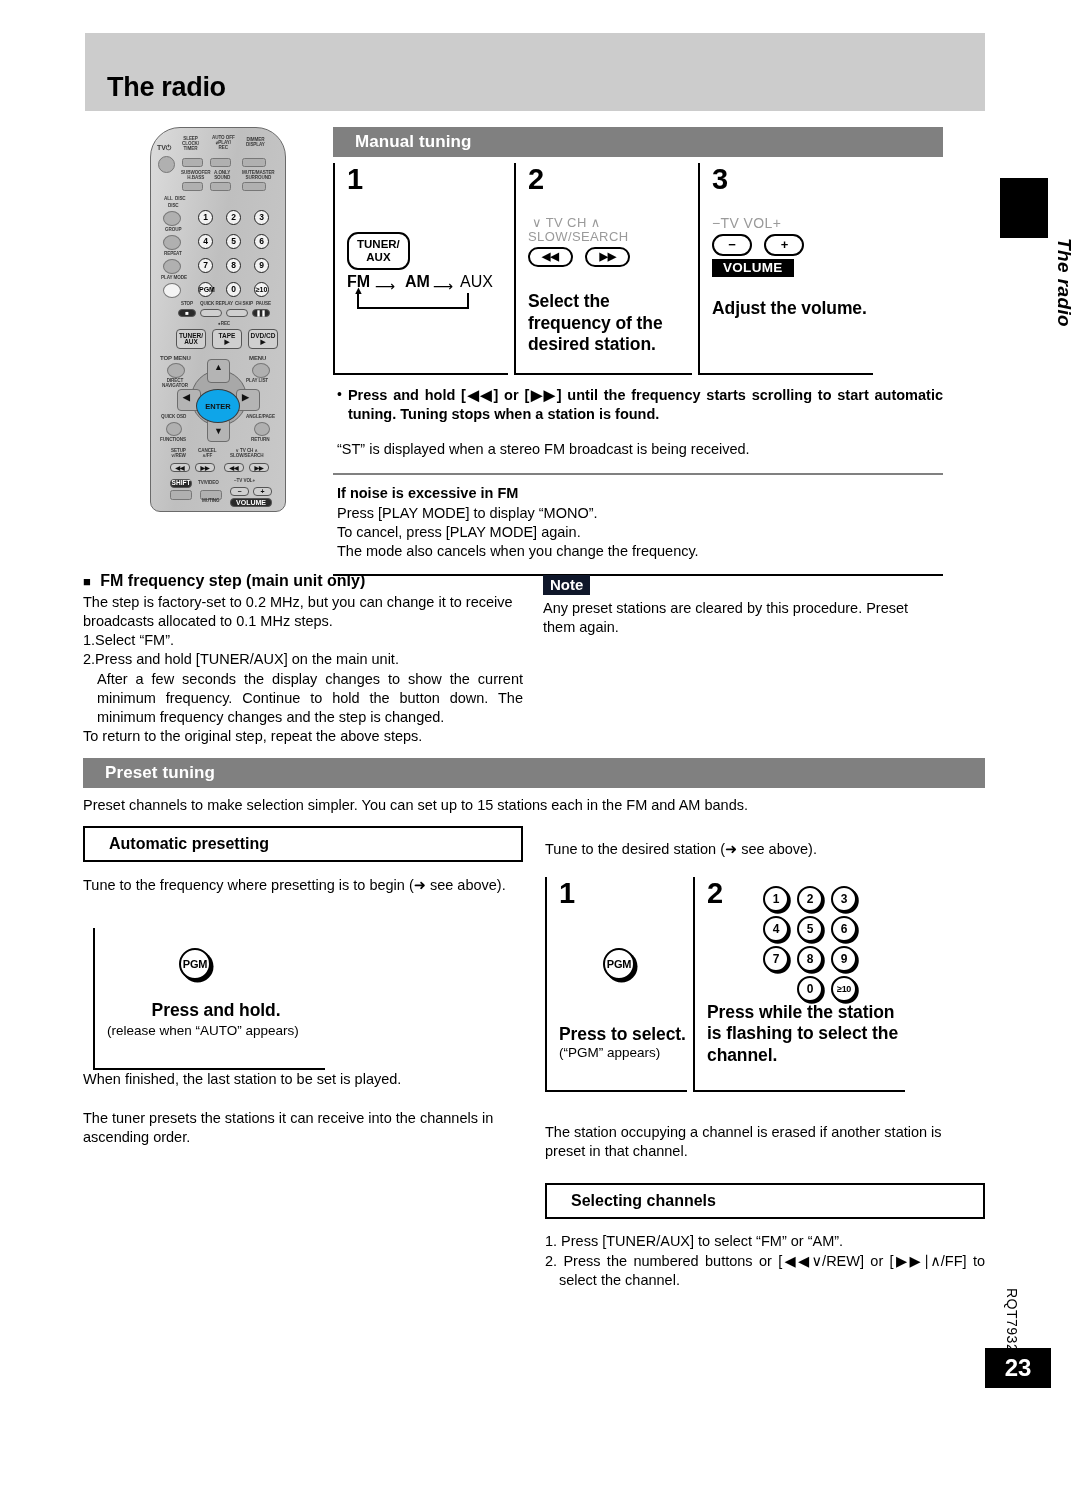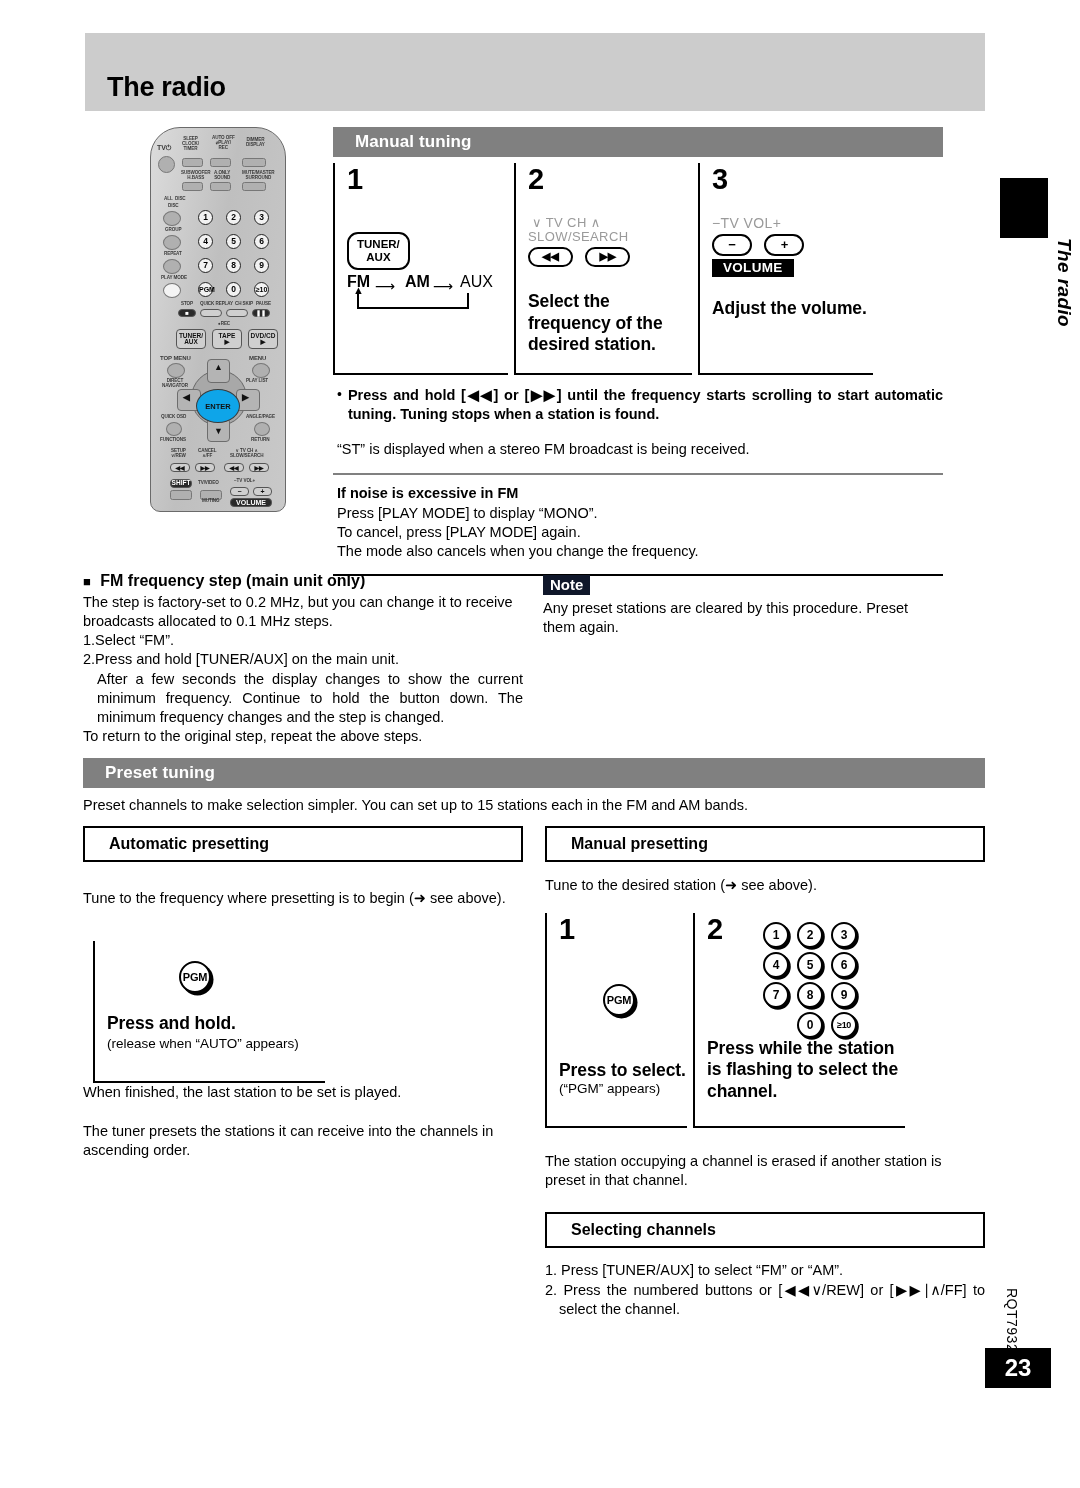--- a/index.html
+++ b/index.html
@@ -387,36 +387,35 @@
   <div class="body-text" style="margin-top:4px;">Any preset stations are cleared by this procedure. Preset them again.</div>
 </div>
 
 <div style="position:absolute; left:83px; top:758px; width:902px;">
   <div class="sec-bar">Preset tuning</div>
   <div class="body-text" style="margin-top:8px;">Preset channels to make selection simpler. You can set up to 15 stations each in the FM and AM bands.</div>
 </div>
 
 <div style="position:absolute; left:83px; top:826px; width:440px;">
   <div class="subbox">Automatic presetting</div>
-  <div class="body-text" style="margin-top:27px;">Tune to the frequency where presetting is to begin (➜ see above).</div>
+  <div class="body-text" style="margin-top:14px;">Tune to the frequency where presetting is to begin (➜ see above).</div>
 
   <div class="step" style="width:232px; height:142px; margin-top:33px; margin-left:10px;">
     <div style="margin-top:18px; padding-left:72px;">
       <span class="pgm-circle">PGM</span>
     </div>
-    <div class="step-cap" style="margin-top:20px;">Press and hold.</div>
+    <div class="step-cap" style="margin-top:20px;text-align:center;">Press and hold.</div>
     <div class="step-sub" style="margin-top:2px;">(release when “AUTO” appears)</div>
   </div>
 
   <div class="body-text">When finished, the last station to be set is played.</div>
   <div class="body-text" style="margin-top:20px;">The tuner presets the stations it can receive into the channels in ascending order.</div>
 </div>
 
 <div style="position:absolute; left:545px; top:826px; width:440px;">
-  <div class="subbox">Manual presetting</div>
   <div class="body-text" style="margin-top:14px;">Tune to the desired station (➜ see above).</div>
 
   <div class="steps" style="margin-top:18px;">
 
     <div class="step" style="width:142px; height:215px;">
       <div class="step-num">1</div>
       <div style="margin-top:40px; padding-left:44px;">
         <span class="pgm-circle">PGM</span>
       </div>
       <div class="step-cap" style="margin-top:44px;">Press to select.</div>
@@ -438,21 +437,21 @@
           <div class="numkey">9</div>
           <div></div>
           <div class="numkey">0</div>
           <div class="numkey small">≥10</div>
         </div>
       </div>
       <div class="step-cap" style="">Press while the station is flashing to select the channel.</div>
     </div>
   </div>
 
-  <div class="body-text" style="margin-top:24px;">The station occupying a channel is erased if another station is preset in that channel.</div>
+  <div class="body-text" style="margin-top:31px;">The station occupying a channel is erased if another station is preset in that channel.</div>
 
   <div class="subbox" style="margin-top:22px;">Selecting channels</div>
 
   <div class="body-text" style="margin-top:13px;">1. Press [TUNER/AUX] to select “FM” or “AM”.</div>
   <div class="body-text" style="text-align:justify; padding-left:14px; text-indent:-14px;">2. Press the numbered buttons or [◀◀∨/REW] or [▶▶∣∧/FF] to select the channel.</div>
 </div>
 
 <div class="doc-code">RQT7932</div>
 <div class="pagenum">23</div>
 

